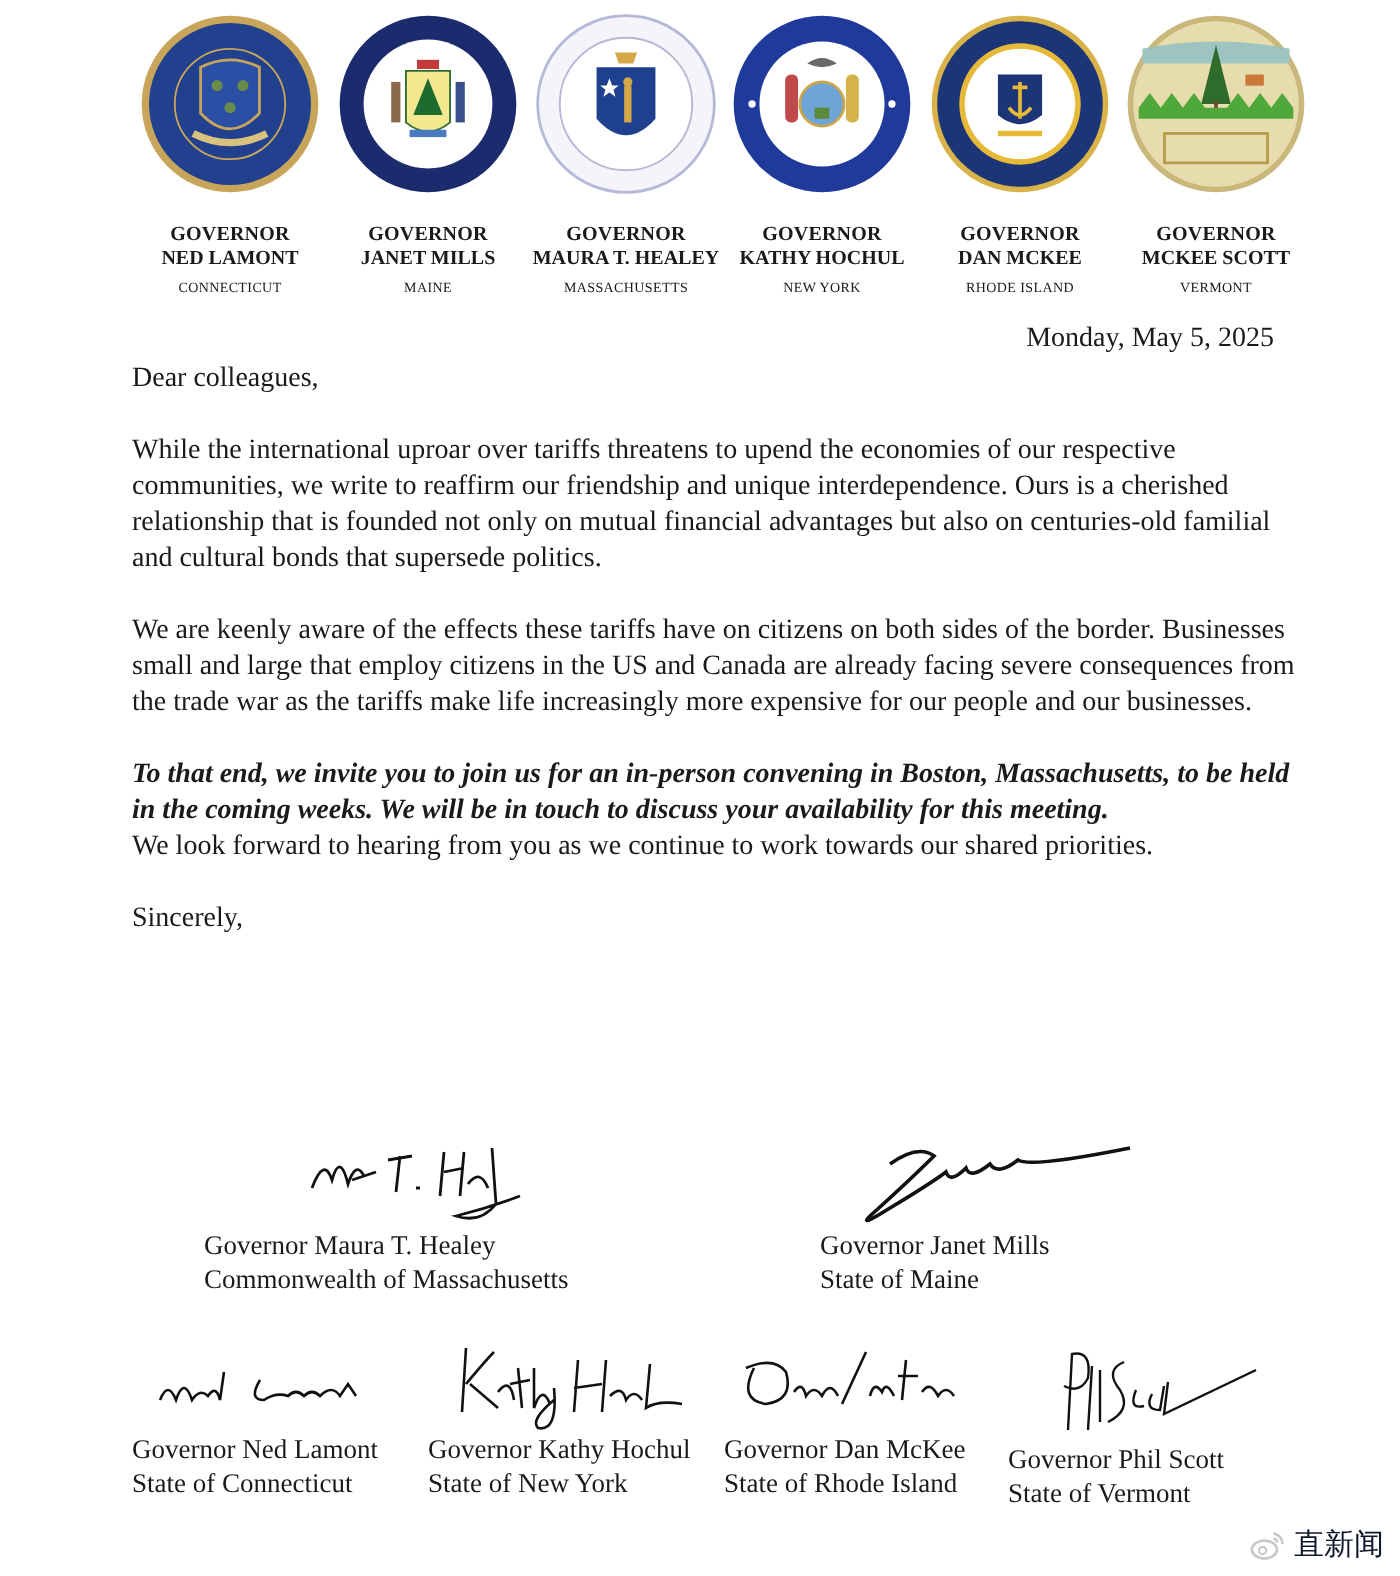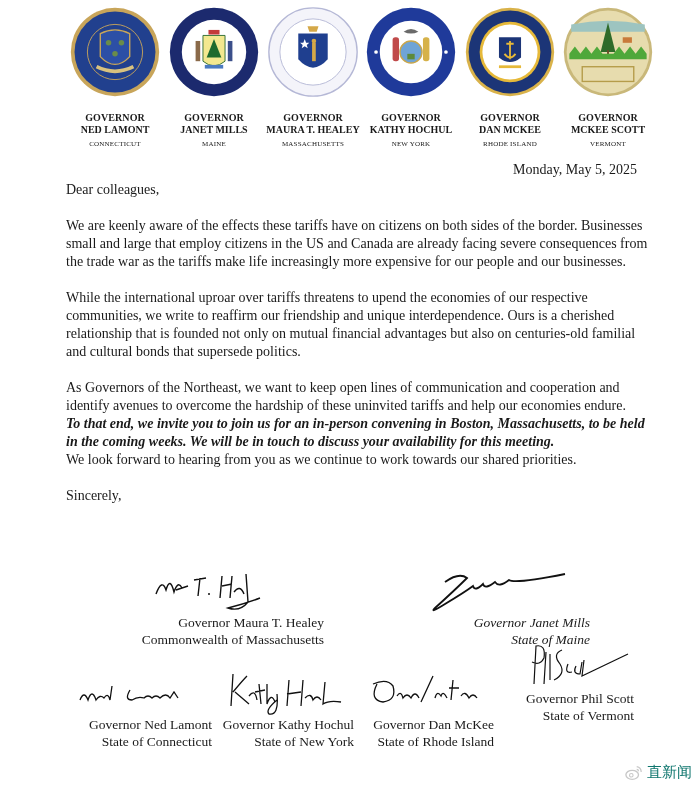--- a/index.html
+++ b/index.html
@@ -9,23 +9,23 @@
   .gov { position:absolute; top:6px; width:110px; text-align:center; }
   .seal { width:92px; height:92px; margin:0 auto; display:block; }
   .gtitle { font-weight:bold; font-size:10px; line-height:12px; margin-top:14px; letter-spacing:0.1px; }
   .gname { font-weight:bold; font-size:10px; line-height:12px;font-family:Liberation Serif, serif; }
   .gstate { font-size:7px; line-height:10px; margin-top:3px; letter-spacing:0.2px; }
   .date { position:absolute; right:63px; top:162px; font-size:14px; }
   .body { position:absolute; left:66px; top:181px; width:590px; font-size:14px; line-height:18px; }
   .body p { margin:0 0 18px 0; }
   .body p.tight { margin-bottom:0; }
   .b { font-weight:bold;font-style:italic; }
-  .sig { position:absolute; text-align:right; font-size:13.5px; line-height:17px; }
+  .sig { position:absolute; text-align:left; font-size:13.5px; line-height:17px; }
   .sig svg { display:block; margin:0 auto; }
-  .watermark { position:absolute; right:8px; top:763px; color:#0f766e; font-family:"DejaVu Sans", sans-serif; font-size:15px; display:flex; align-items:center; gap:4px; }
+  .watermark { position:absolute; right:8px; top:763px; color:#0f172a; font-family:"DejaVu Sans", sans-serif; font-size:15px; display:flex; align-items:center; gap:4px; }
   .wm-icon { width:18px; height:18px; }
 </style>
 </head>
 <body>
 
 <div class="header">
 
   <div class="gov" style="left:60px;">
     <svg class="seal" viewBox="0 0 100 100">
       <circle cx="50" cy="50" r="48" fill="#c8a55a"></circle>
@@ -119,36 +119,35 @@
     <div class="gtitle">GOVERNOR</div>
     <div class="gname">MCKEE SCOTT</div>
     <div class="gstate">VERMONT</div>
   </div>
 </div>
 
 <div class="date">Monday, May 5, 2025</div>
 
 <div class="body">
   <p>Dear colleagues,</p>
+  <p>While the international uproar over tariffs threatens to upend the economies of our respective communities, we write to reaffirm our friendship and unique interdependence. Ours is a cherished relationship that is founded not only on mutual financial advantages but also on centuries-old familial and cultural bonds that supersede politics.</p>
   <p>We are keenly aware of the effects these tariffs have on citizens on both sides of the border. Businesses small and large that employ citizens in the US and Canada are already facing severe consequences from the trade war as the tariffs make life increasingly more expensive for our people and our businesses.</p>
-  <p>While the international uproar over tariffs threatens to upend the economies of our respective communities, we write to reaffirm our friendship and unique interdependence. Ours is a cherished relationship that is founded not only on mutual financial advantages but also on centuries-old familial and cultural bonds that supersede politics.</p>
-  <p class="tight">As Governors of the Northeast, we want to keep open lines of communication and cooperation and identify avenues to overcome the hardship of these uninvited tariffs and help our economies endure.</p>
   <p class="tight b">To that end, we invite you to join us for an in-person convening in Boston, Massachusetts, to be held in the coming weeks. We will be in touch to discuss your availability for this meeting.</p>
   <p>We look forward to hearing from you as we continue to work towards our shared priorities.</p>
   <p>Sincerely,</p>
 </div>
 
 <div class="sig" style="left:102px; top:568px; width:222px;">
   <svg width="130" height="46" viewBox="0 0 130 46">
     <path d="M8 26 Q14 10 18 22 Q22 8 26 24 Q30 12 34 20 M28 22 L40 18 M46 12 L58 10 M52 10 L50 28 M60 26 L62 26 M74 8 L72 30 M74 18 L84 16 M84 8 L82 30 M86 24 Q92 16 96 26 M98 6 L100 34 Q92 44 80 40 Q96 36 112 30" stroke="#111" stroke-width="1.4" fill="none"></path>
   </svg>
   <div>Governor Maura T. Healey</div>
   <div>Commonwealth of Massachusetts</div>
 </div>
-<div class="sig" style="left:410px; top:568px; width:180px;font-style:italic;">
+<div class="sig" style="left:410px; top:568px; width:180px;">
   <svg width="150" height="46" viewBox="0 0 150 46">
     <path d="M20 14 Q34 4 42 10 Q30 22 10 40 Q4 46 20 36 Q40 24 48 18 Q50 24 58 16 Q60 22 70 14 Q74 20 84 12 Q90 16 140 6" stroke="#111" stroke-width="1.8" fill="none"></path>
   </svg>
   <div>Governor Janet Mills</div>
   <div>State of Maine</div>
 </div>
 
 <div class="sig" style="left:66px; top:670px; width:146px;">
   <svg width="130" height="46" viewBox="0 0 130 46">
     <path d="M6 30 Q10 20 14 30 Q18 18 22 30 Q26 24 30 28 Q34 22 36 30 L38 16 M56 20 Q50 30 58 30 Q64 26 70 28 Q74 24 78 28 Q82 24 86 28 Q92 22 96 28 L100 22 L104 28" stroke="#111" stroke-width="1.3" fill="none"></path>
@@ -163,21 +162,21 @@
   <div>Governor Kathy Hochul</div>
   <div>State of New York</div>
 </div>
 <div class="sig" style="left:362px; top:670px; width:132px;">
   <svg width="130" height="46" viewBox="0 0 130 46">
     <path d="M14 14 Q6 30 20 32 Q34 30 30 16 Q24 8 10 14 M34 26 Q38 20 40 28 Q44 22 48 28 Q52 20 56 28 M58 32 L70 6 M72 28 Q74 20 78 26 Q80 20 84 28 M90 10 L88 30 M86 18 L96 18 M98 26 Q102 20 106 28 Q110 22 114 28" stroke="#111" stroke-width="1.3" fill="none"></path>
   </svg>
   <div>Governor Dan McKee</div>
   <div>State of Rhode Island</div>
 </div>
-<div class="sig" style="left:504px; top:644px; width:130px;">
+<div class="sig" style="left:504px; top:675px; width:130px;">
   <svg width="130" height="46" viewBox="0 0 130 46">
     <path d="M30 40 L32 2 Q42 0 40 14 Q36 22 28 18 M42 8 L40 40 M46 10 L46 36 M58 6 Q48 10 56 20 Q62 30 50 36 M64 20 Q60 30 68 28 M72 22 Q68 30 76 30 L78 18 M80 16 L78 32 L124 10" stroke="#111" stroke-width="1.2" fill="none"></path>
   </svg>
   <div>Governor Phil Scott</div>
   <div>State of Vermont</div>
 </div>
 
 <div class="watermark">
   <svg class="wm-icon" viewBox="0 0 20 20">
     <ellipse cx="8" cy="12" rx="7" ry="5" fill="none" stroke="#c8c8c8" stroke-width="1.5"></ellipse>

